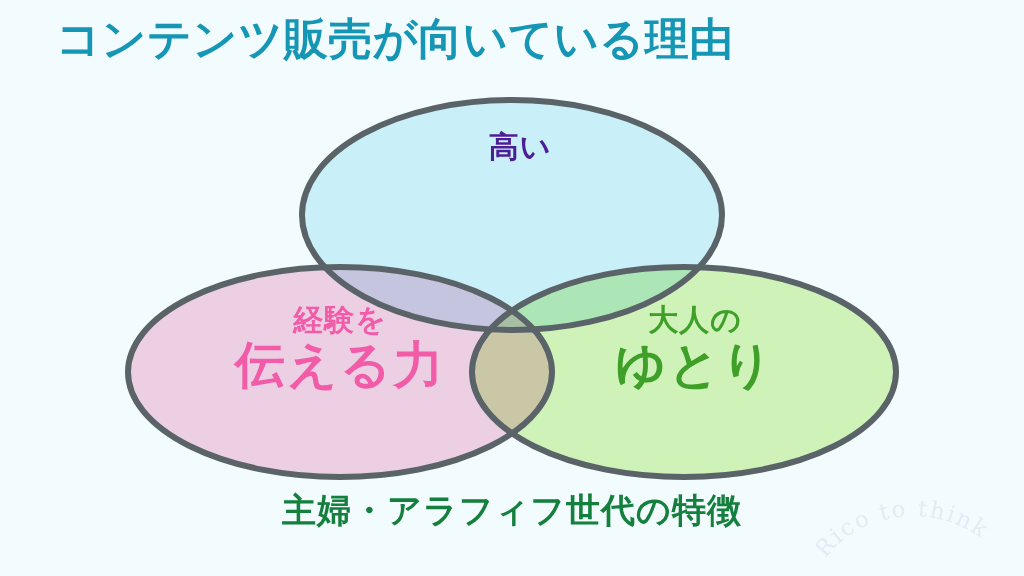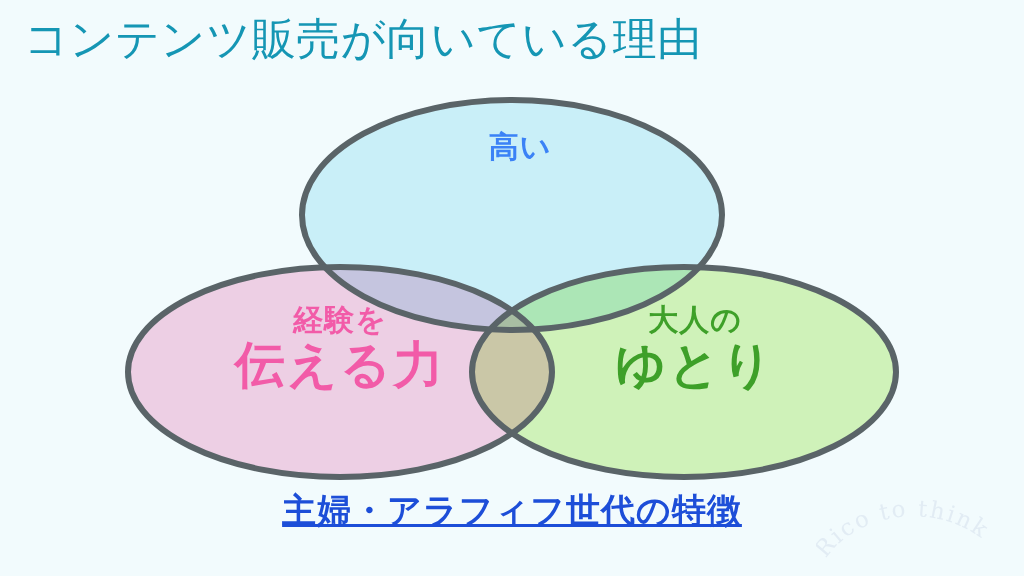--- a/index.html
+++ b/index.html
@@ -17,24 +17,24 @@
     position: relative;
     width: 1024px;
     height: 576px;
     background: #f2fbfd;
     overflow: hidden;
   }
 
   
   #title {
     position: absolute;
-    left: 24px;
+    left: 56px;
     top: 14px;
     font-size: 44px;
-    font-weight: 400;
+    font-weight: 700;
     color: #1596b4;
     letter-spacing: 0.5px;
     line-height: 1.15;
     white-space: nowrap;
   }
 
   
   #venn-stage {
     position: absolute;
     left: 0;
@@ -139,36 +139,36 @@
         <ellipse id="ellipse-left-fill" cx="340" cy="372" rx="212" ry="105" style="mix-blend-mode:multiply" fill="#fad3e6"></ellipse>
         <ellipse id="ellipse-right-fill" cx="684" cy="372" rx="212" ry="105" style="mix-blend-mode:multiply" fill="#daf6bb"></ellipse>
       </g>
       <g id="venn-strokes" fill="none" stroke-width="6">
         <ellipse id="ellipse-top-stroke" cx="512" cy="215" rx="210" ry="115" stroke="#5a6468"></ellipse>
         <ellipse id="ellipse-left-stroke" cx="340" cy="372" rx="212" ry="105" stroke="#5a6468"></ellipse>
         <ellipse id="ellipse-right-stroke" cx="684" cy="372" rx="212" ry="105" stroke="#5a6468"></ellipse>
       </g>
     </svg>
 
-    <div id="label-top" class="venn-label" style="color: #3b82f6;">
+    <div id="label-top" class="venn-label" style="color: #4c1d95;">
       <span class="small">高い</span>
     </div>
 
     <div id="label-left" class="venn-label" style="color: rgb(242, 91, 168);">
       <span class="small">経験を</span>
       <span class="big">伝える力</span>
     </div>
 
     <div id="label-right" class="venn-label" style="color: rgb(62, 160, 41);">
       <span class="small">大人の</span>
       <span class="big">ゆとり</span>
     </div>
   </div>
 
-  <div id="caption" style="color: #1d4ed8; text-decoration: underline;">主婦・アラフィフ世代の特徴</div>
+  <div id="caption" style="color: #15803d;">主婦・アラフィフ世代の特徴</div>
 
   <div id="watermark">
     <svg viewBox="0 0 190 84">
       <defs>
         <path id="wm-arc" d="M 8,78 A 98,78 0 0 1 176,64" fill="none"></path>
       </defs>
       <text>
         <textPath href="#wm-arc" startOffset="2%" id="wm-textpath">Rico to think</textPath>
       </text>
     </svg>

